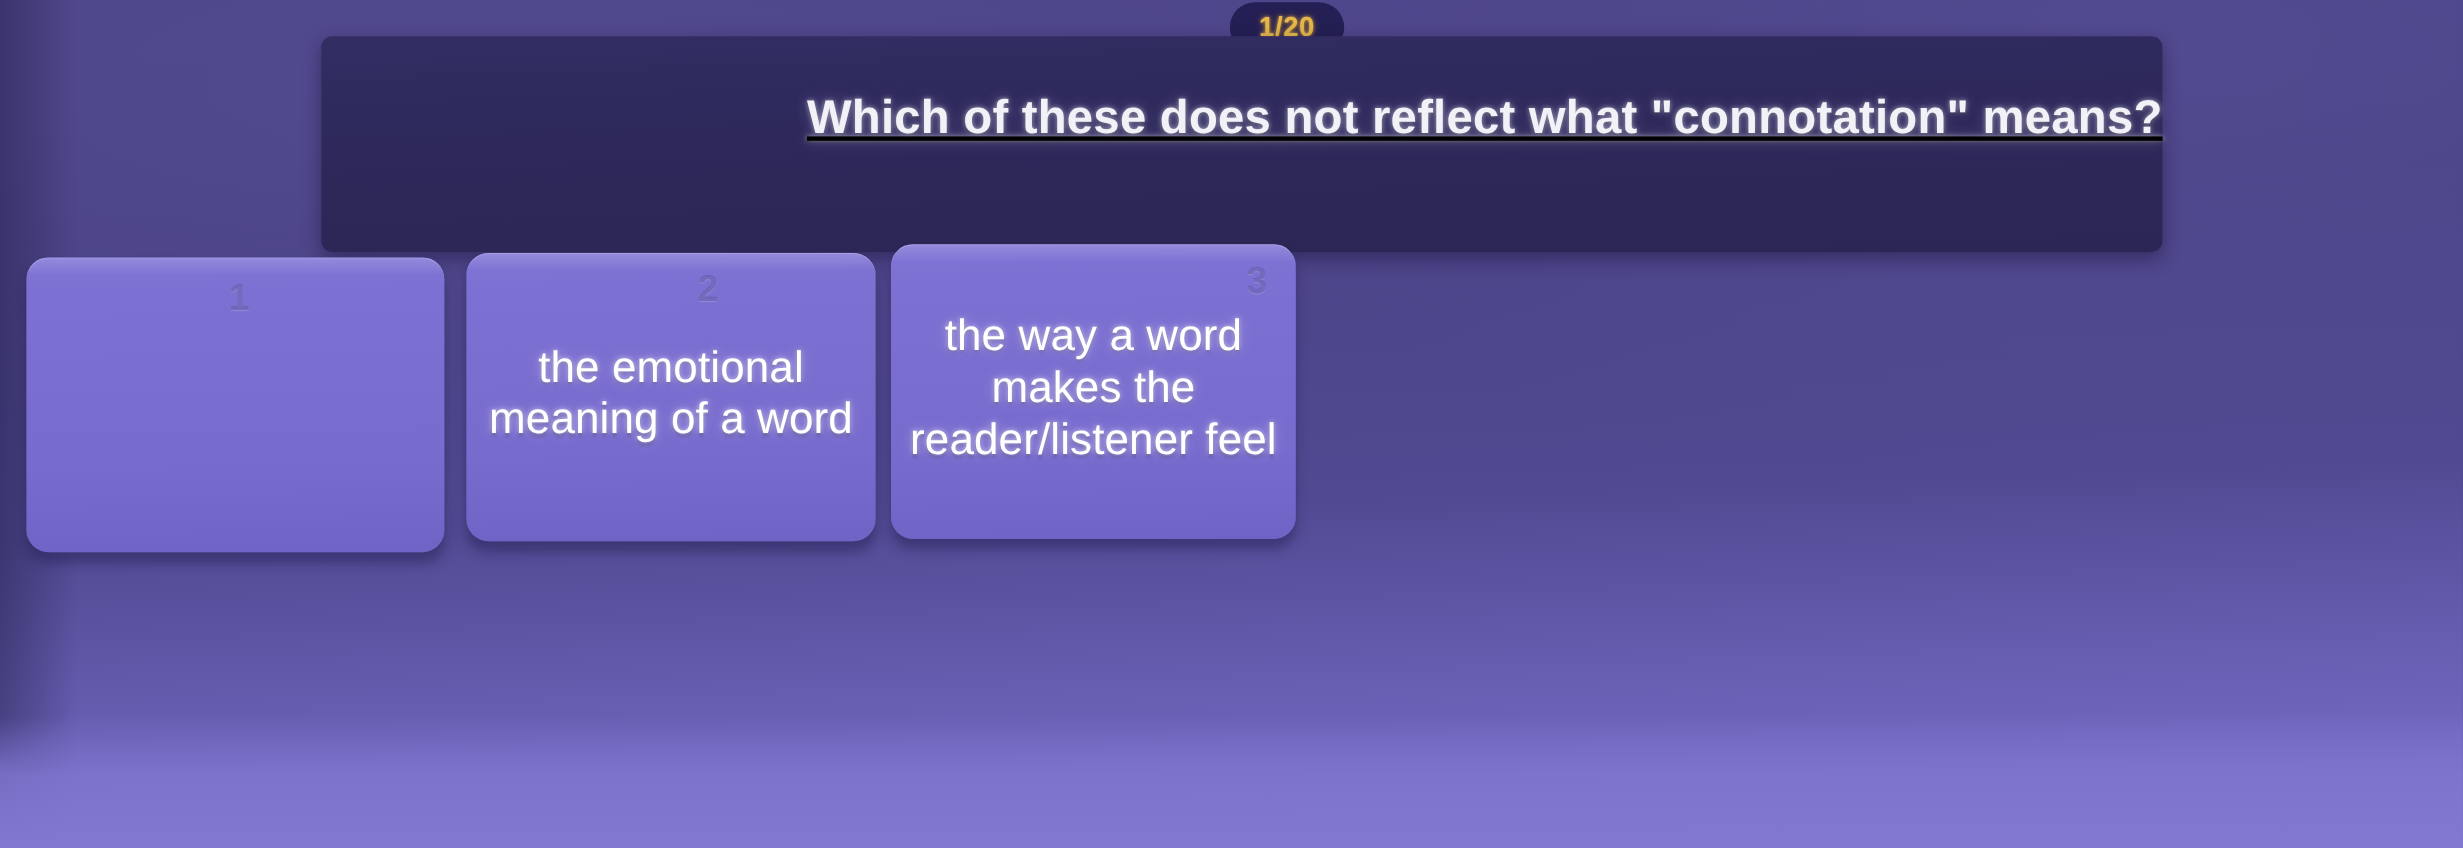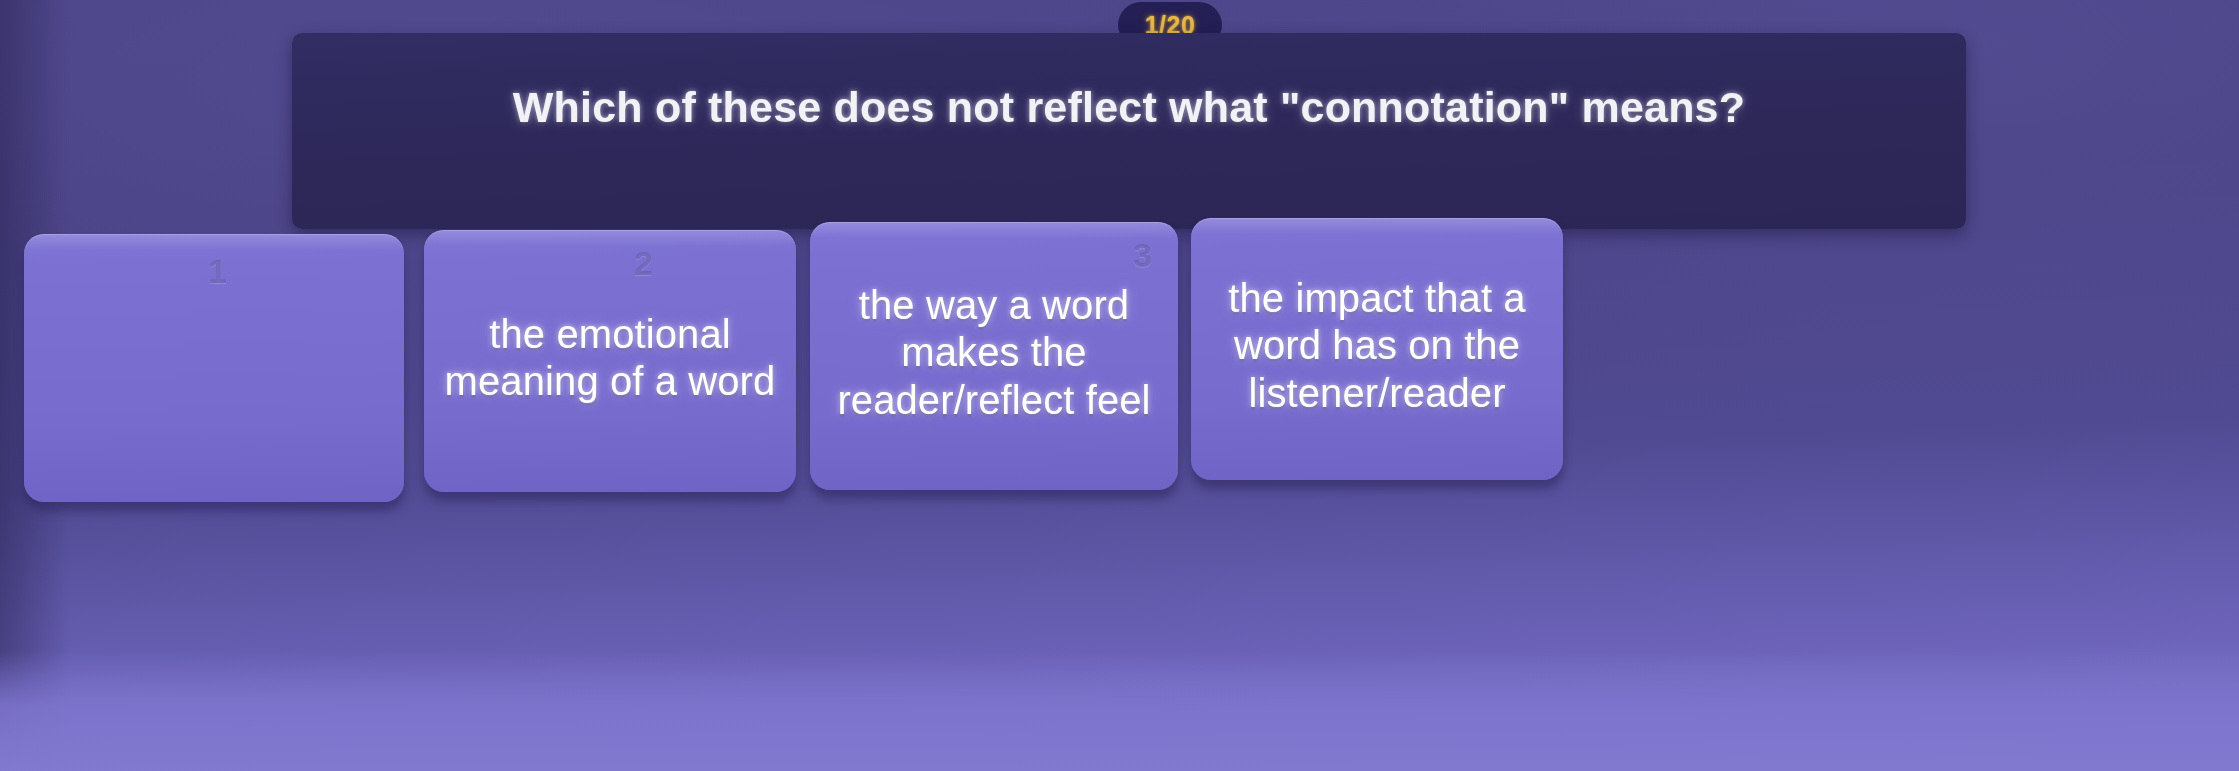--- a/index.html
+++ b/index.html
@@ -41,22 +41,23 @@
     text-shadow:0 0 3px rgba(240,190,90,.85), 0 0 7px rgba(220,160,40,.5), 1px 1px 0 rgba(60,40,0,.5);
   }
 
   
   #question-box{
     position:absolute; left:292px; top:33px;
     width:1674px; height:196px;
     background:linear-gradient(178deg,#322d63 0%, #2d2858 55%, #2b2655 100%);
     border-radius:10px;
     box-shadow:0 6px 16px rgba(20,16,50,.45);
-    display:flex; align-items:flex-start; justify-content:center;
+    display:flex; align-items:flex-start; justify-content:flex-end;
     padding-top:48px;
+    text-decoration:underline;
   }
   #question-text{
     font-size:43px; font-weight:bold; color:#f2f1f8;
     letter-spacing:.2px; text-align:center; line-height:1.25;
     text-shadow:0 0 5px rgba(255,255,255,.55), 0 0 14px rgba(190,185,240,.30), 0 2px 2px rgba(10,8,30,.6);
     filter:blur(.45px);
   }
 
   
   #answers{
@@ -127,21 +128,17 @@
     <span class="card-index">1</span>
   </div>
 
   <div class="answer-card" id="card-2">
     <span class="card-index">2</span>
     <span class="label">the emotional meaning of a word</span>
   </div>
 
   <div class="answer-card" id="card-3">
     <span class="card-index">3</span>
-    <span class="label">the way a word makes the reader/reflect feel</span>
+    <span class="label">the way a word makes the reader/listener feel</span>
   </div>
 
-  <div class="answer-card" id="card-4">
-    <span class="card-index">4</span>
-    <span class="label">the impact that a word has on the listener/reader</span>
-  </div>
 
 </div>
 
 </body></html>

